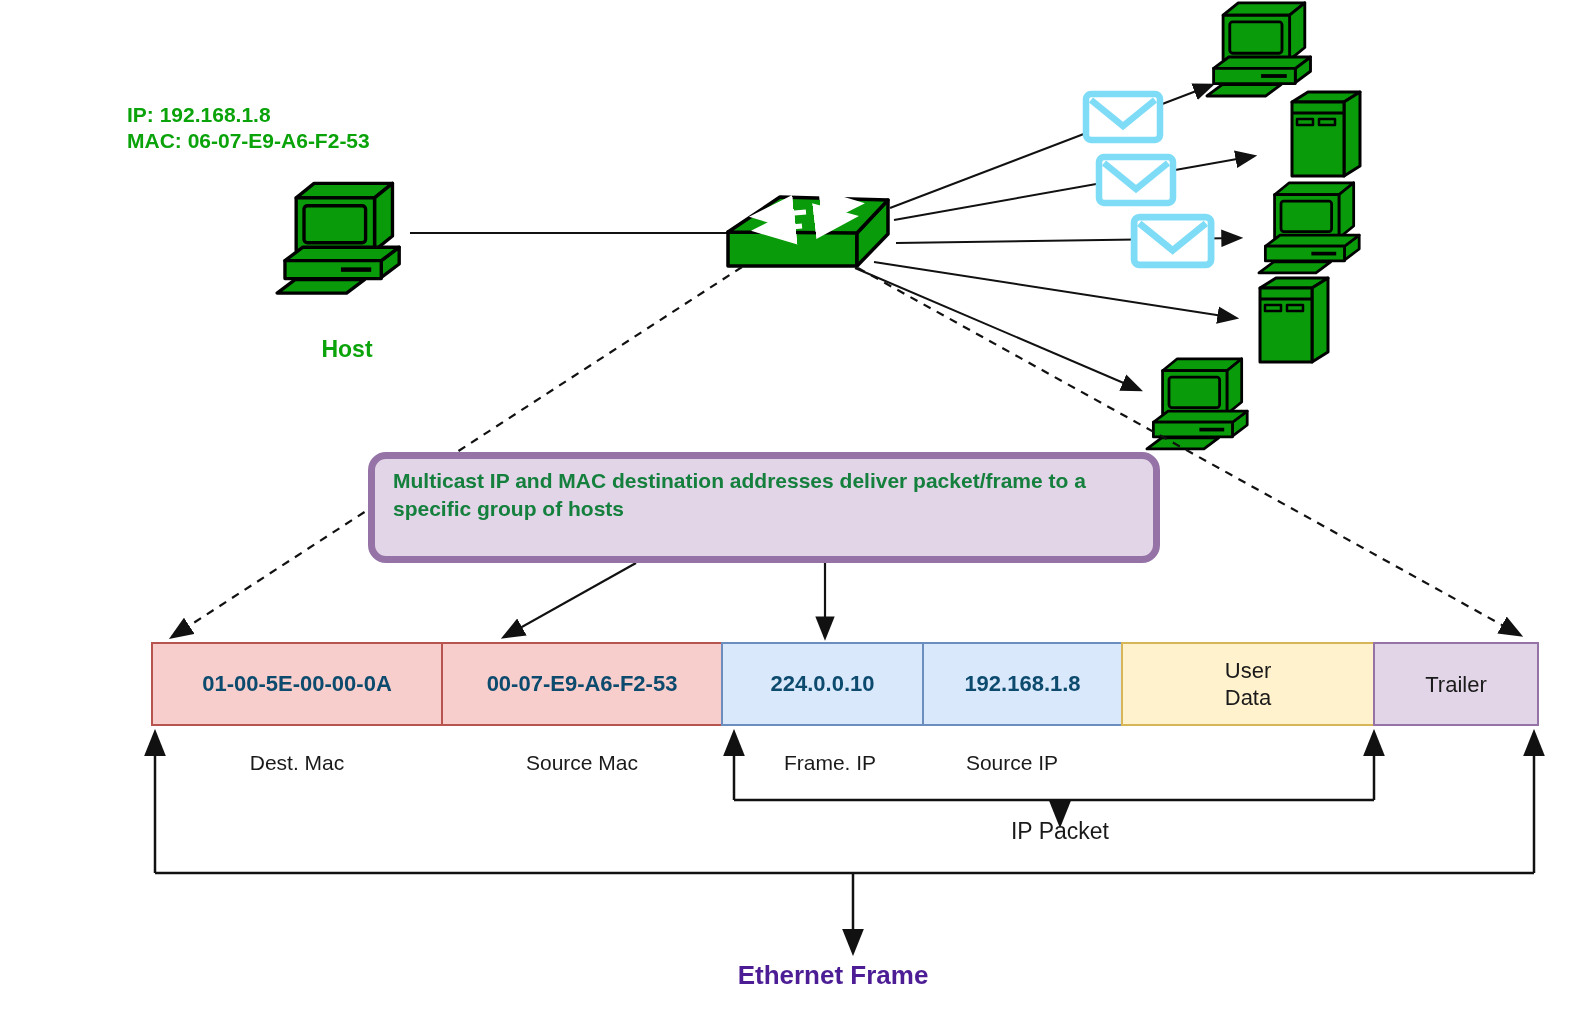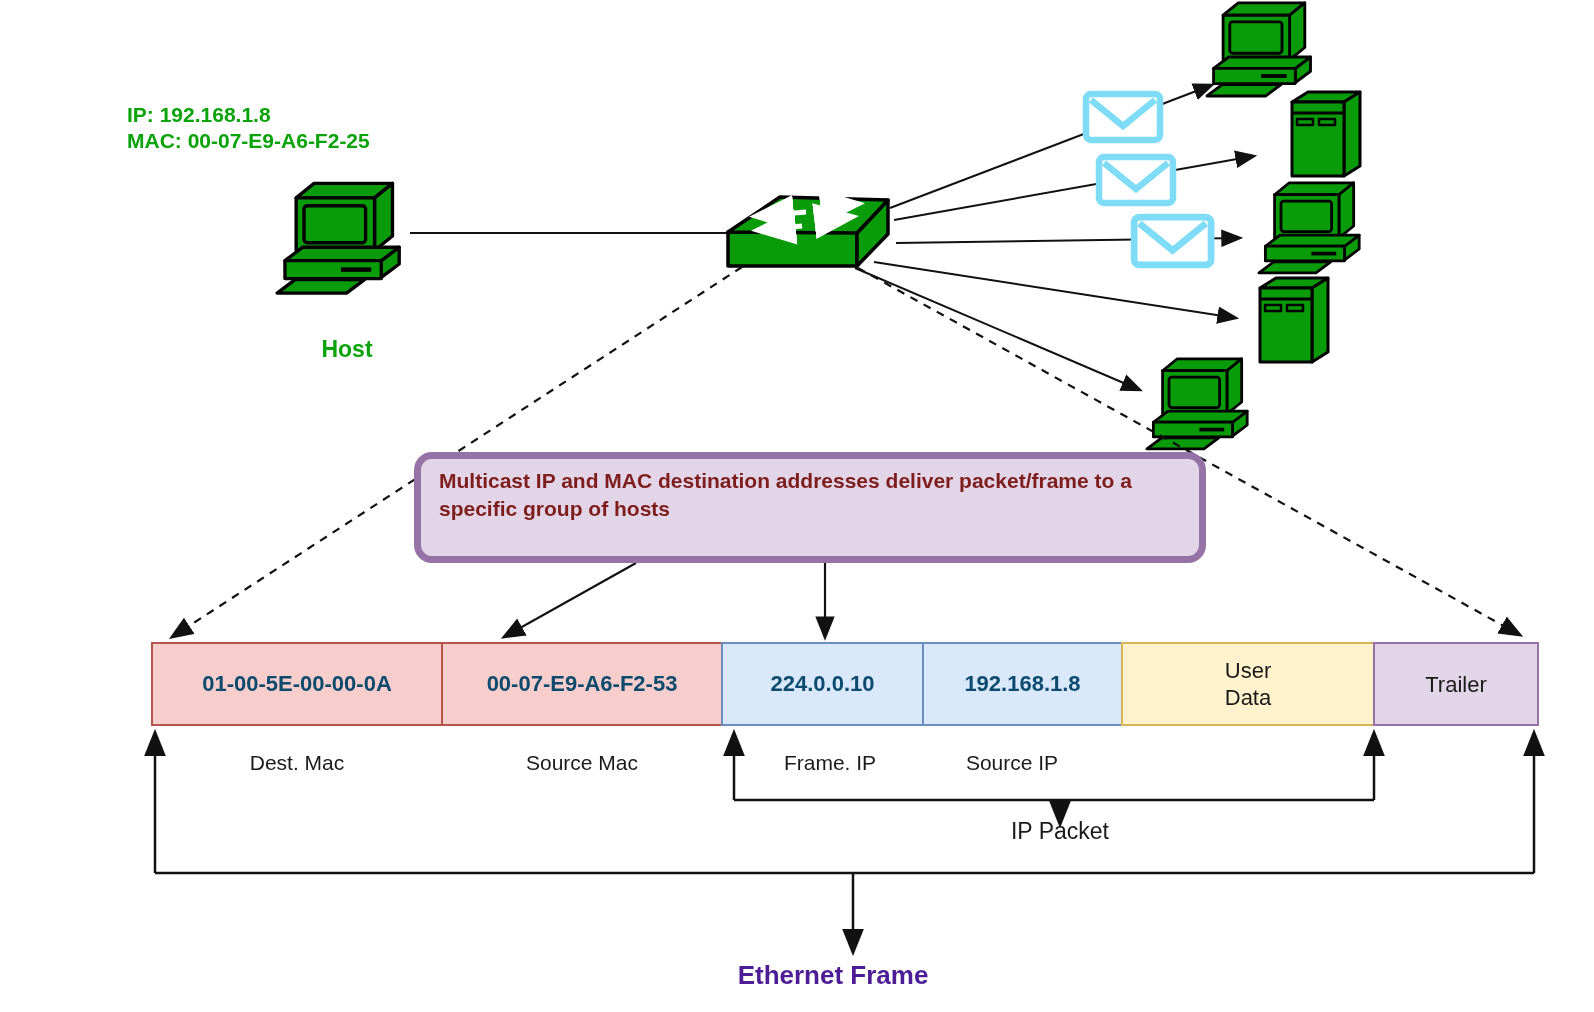--- a/index.html
+++ b/index.html
@@ -8,21 +8,21 @@
     font-family:"Liberation Sans", sans-serif;
   }
   .root svg.layer{position:absolute;left:0;top:0;width:1594px;height:1012px;}
   .abs{position:absolute;}
   .green-text{color:#0aa30a;font-weight:bold;}
   .host-info{font-size:21px;line-height:26px;white-space:nowrap;text-align:right;}
   .host-label{font-size:23px;text-align:center;}
   .note-box{
     left:368px;top:452px;width:792px;height:111px;box-sizing:border-box;
     background:#E1D5E7;border:7px solid #9673A6;border-radius:18px;
-    padding:8px 18px;font-size:21px;line-height:28px;color:#7f1d1d;font-weight:bold;margin-left:46px;
+    padding:8px 18px;font-size:21px;line-height:28px;color:#15803d;font-weight:bold;
   }
   .cell-text{
     top:643px;height:82px;display:flex;align-items:center;justify-content:center;
     font-size:22px;font-weight:bold;color:#0c4a6e;text-align:center;
   }
   .cell-text.black{color:#1a1a1a;font-weight:normal;line-height:27px;}
   .cell-text.black .wrap{display:inline-block;width:72px;text-align:center;}
   .field-label{
     top:750px;height:26px;display:flex;align-items:center;justify-content:center;
     font-size:21px;color:#1a1a1a;
@@ -138,21 +138,21 @@
 
     <g stroke="#111" stroke-width="2.5" fill="none">
       <line x1="155" y1="873" x2="155" y2="733" marker-end="url(#ab)"></line>
       <line x1="1534" y1="873" x2="1534" y2="733" marker-end="url(#ab)"></line>
       <line x1="155" y1="873" x2="1534" y2="873"></line>
       <line x1="853" y1="873" x2="853" y2="952" marker-end="url(#ab)"></line>
     </g>
   </svg>
 
   <div class="abs green-text host-info" style="left:127px;top:102px;">IP: 192.168.1.8</div>
-  <div class="abs green-text host-info" style="left:127px;top:128px;">MAC: 00-07-E9-A6-F2-25</div>
+  <div class="abs green-text host-info" style="left:127px;top:128px;">MAC: 06-07-E9-A6-F2-53</div>
 
   <div class="abs green-text host-label" style="left:282px;top:292px;width:130px;margin-top:44px;">Host</div>
 
   <div class="abs note-box">
     <span>Multicast IP and MAC destination addresses deliver packet/frame to a specific group of hosts</span>
   </div>
 
   <div class="abs cell-text" style="left:152px;width:290px;">01-00-5E-00-00-0A</div>
   <div class="abs cell-text" style="left:442px;width:280px;">00-07-E9-A6-F2-53</div>
   <div class="abs cell-text" style="left:722px;width:201px;">224.0.0.10</div>

